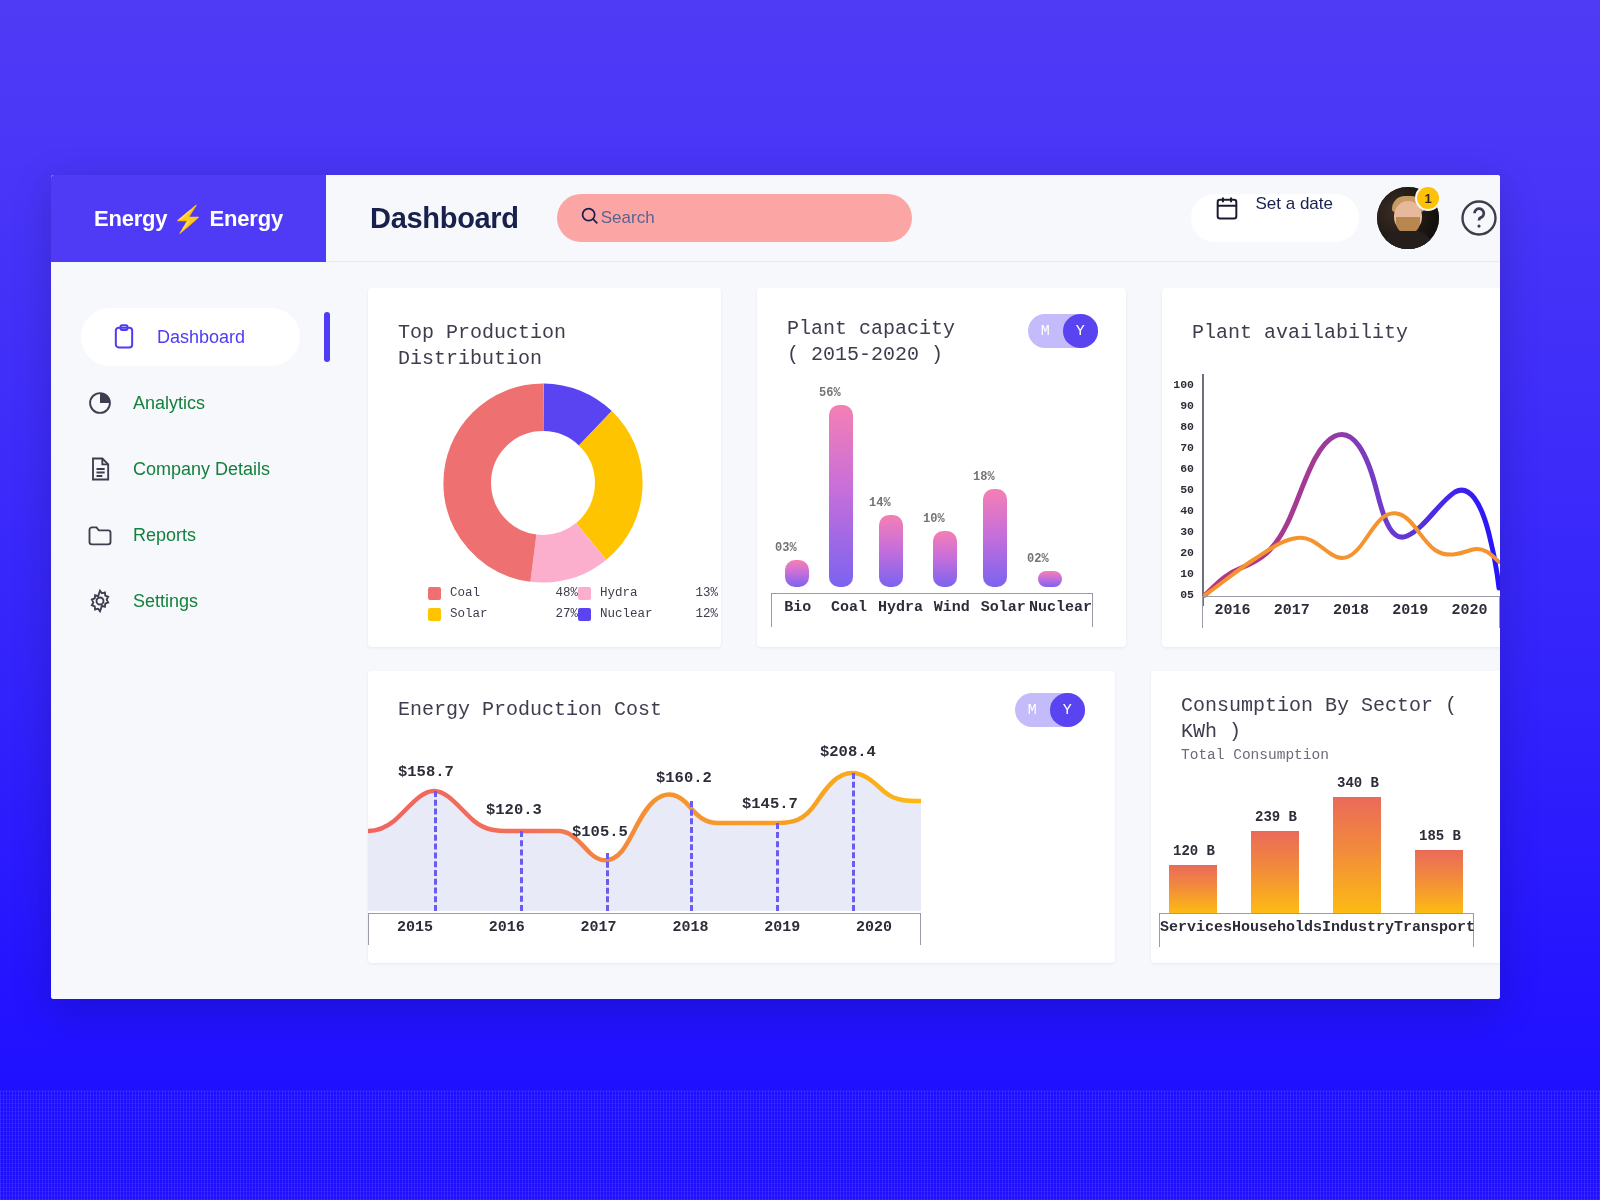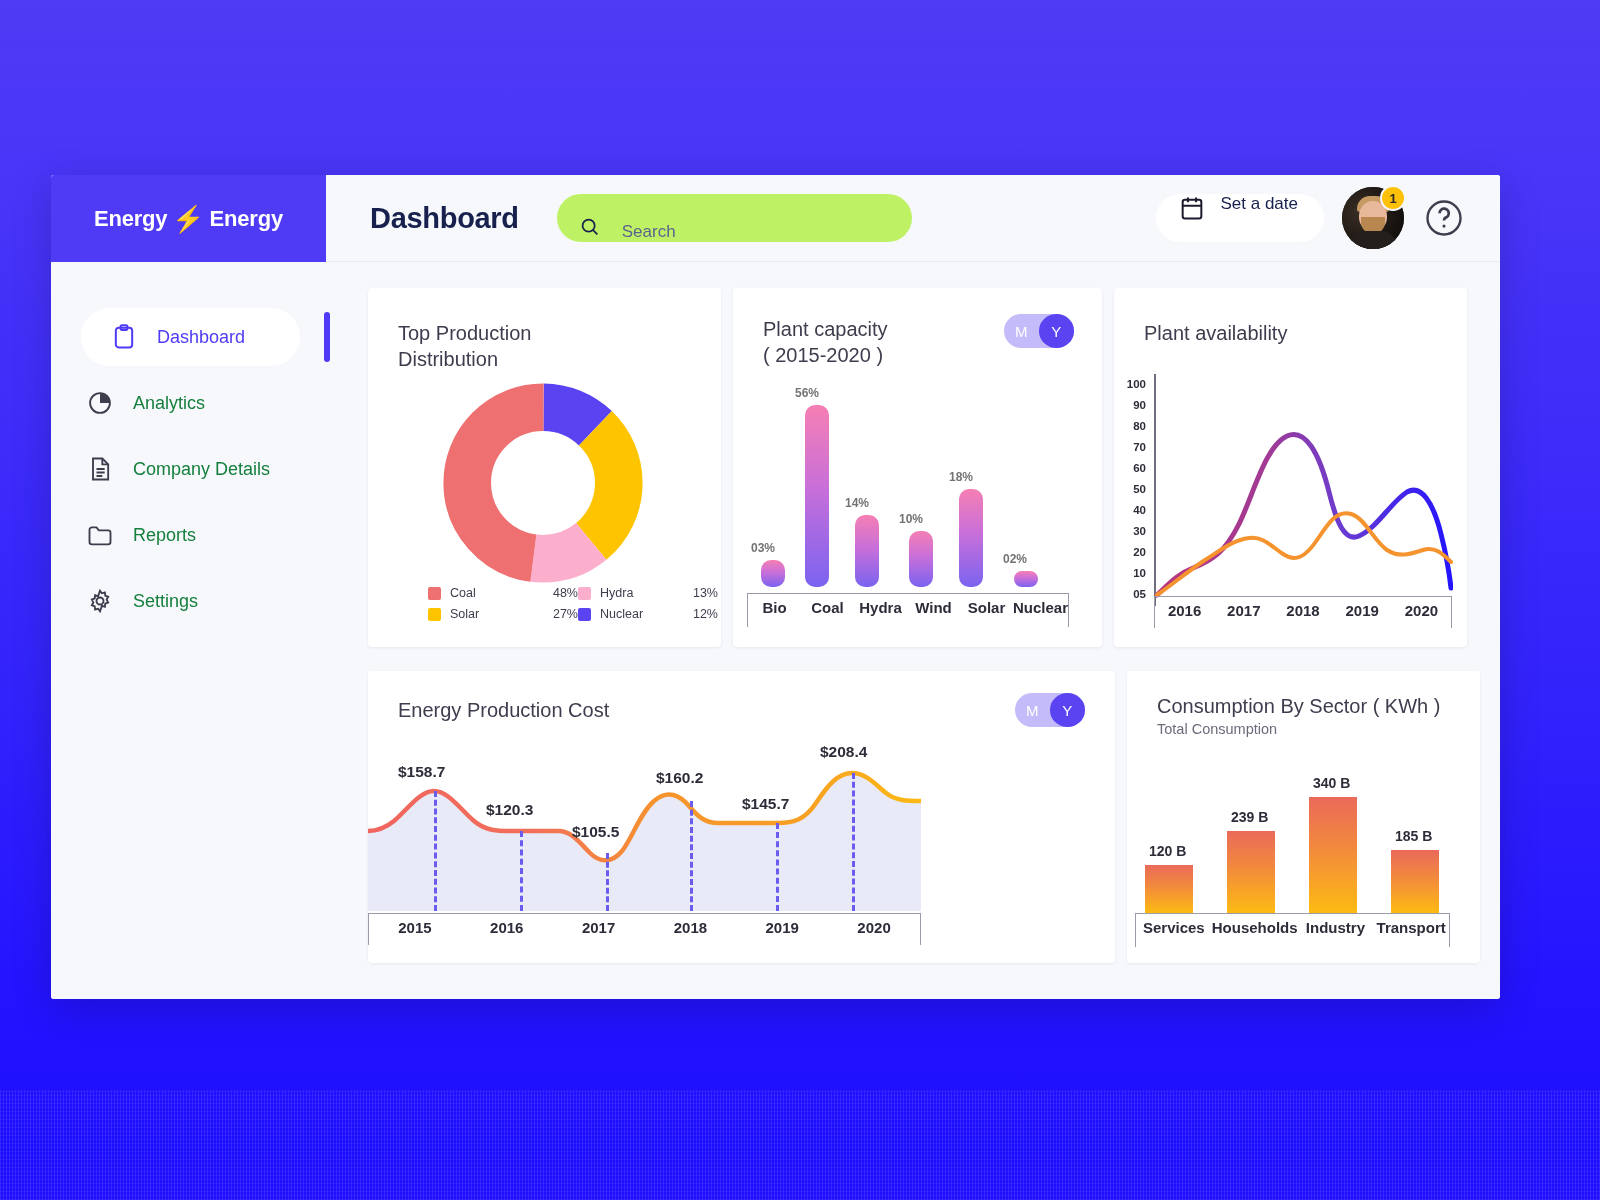--- a/index.html
+++ b/index.html
@@ -50,22 +50,22 @@
   .nav-icon svg { width:28px; height:28px; }
 
   
   .main { flex:1; display:flex; flex-direction:column; background:#f7f8fc; }
   .topbar {
     height:87px; background:#f7f8fc; display:flex; align-items:center; padding:0 42px 0 44px;
     border-bottom:1px solid #e8eaf2; gap:0;
   }
   .page-title { font-size:29px; font-weight:bold; color:#18214d; letter-spacing:-.3px; }
   .search-box {
-    margin-left:38px; width:355px; height:48px; background:#bef264; border-radius:26px;
-    display:flex; align-items:flex-end; padding:0 22px; gap:21px;
+    margin-left:38px; width:355px; height:48px; background:#fca5a5; border-radius:26px;
+    display:flex; align-items:center; padding:0 22px; gap:0;
   }
   .search-box input {
     border:none; outline:none; background:transparent; font-size:17px; color:#5b6390;
     font-family:"Liberation Sans", sans-serif; width:100%;
   }
   .search-box input::placeholder { color:#5b6390; }
   .topbar-right { margin-left:auto; display:flex; align-items:center; gap:18px; }
   .date-btn {
     height:48px; background:#fff; border-radius:26px; display:flex; align-items:flex-start;
     gap:14px; padding:0 26px 0 22px; cursor:pointer;
@@ -82,21 +82,21 @@
   .avatar .bg2 { position:absolute; left:0; top:0; width:100%; height:100%; background:radial-gradient(circle at 30% 40%, #3a2e25 0%, #15110e 70%); }
   .badge {
     position:absolute; right:-2px; top:-2px; width:26px; height:26px; border-radius:50%;
     background:#ffc107; color:#2b2b2b; font-size:13px; font-weight:bold;
     display:flex; align-items:center; justify-content:center; border:2px solid #f7f8fc;
   }
   .help-btn { width:44px; height:44px; cursor:pointer; }
 
   
   .content { flex:1; padding:26px 28px 0 42px; display:flex; flex-direction:column; gap:24px; }
-  .row { display:flex; gap:12px; }
+  .row { display:flex; gap:36px;font-family:Liberation Mono, monospace; }
   .card { background:#fff; border-radius:4px; box-shadow:0 1px 3px rgba(25,30,80,.07); position:relative; }
   .card-title { font-size:20px; color:#3d3d4e; font-weight:500; line-height:1.3; }
 
   .c-donut { width:353px; height:359px; padding:32px 0 0 30px; }
   .c-capacity { width:369px; height:359px; padding:28px 0 16px 30px; }
   .c-avail { width:353px; height:359px; padding:32px 0 0 30px; }
   .c-cost { width:747px; height:292px; padding:26px 0 0 30px; }
   .c-sector { width:353px; height:292px; padding:22px 0 9px 30px; }
 
   

